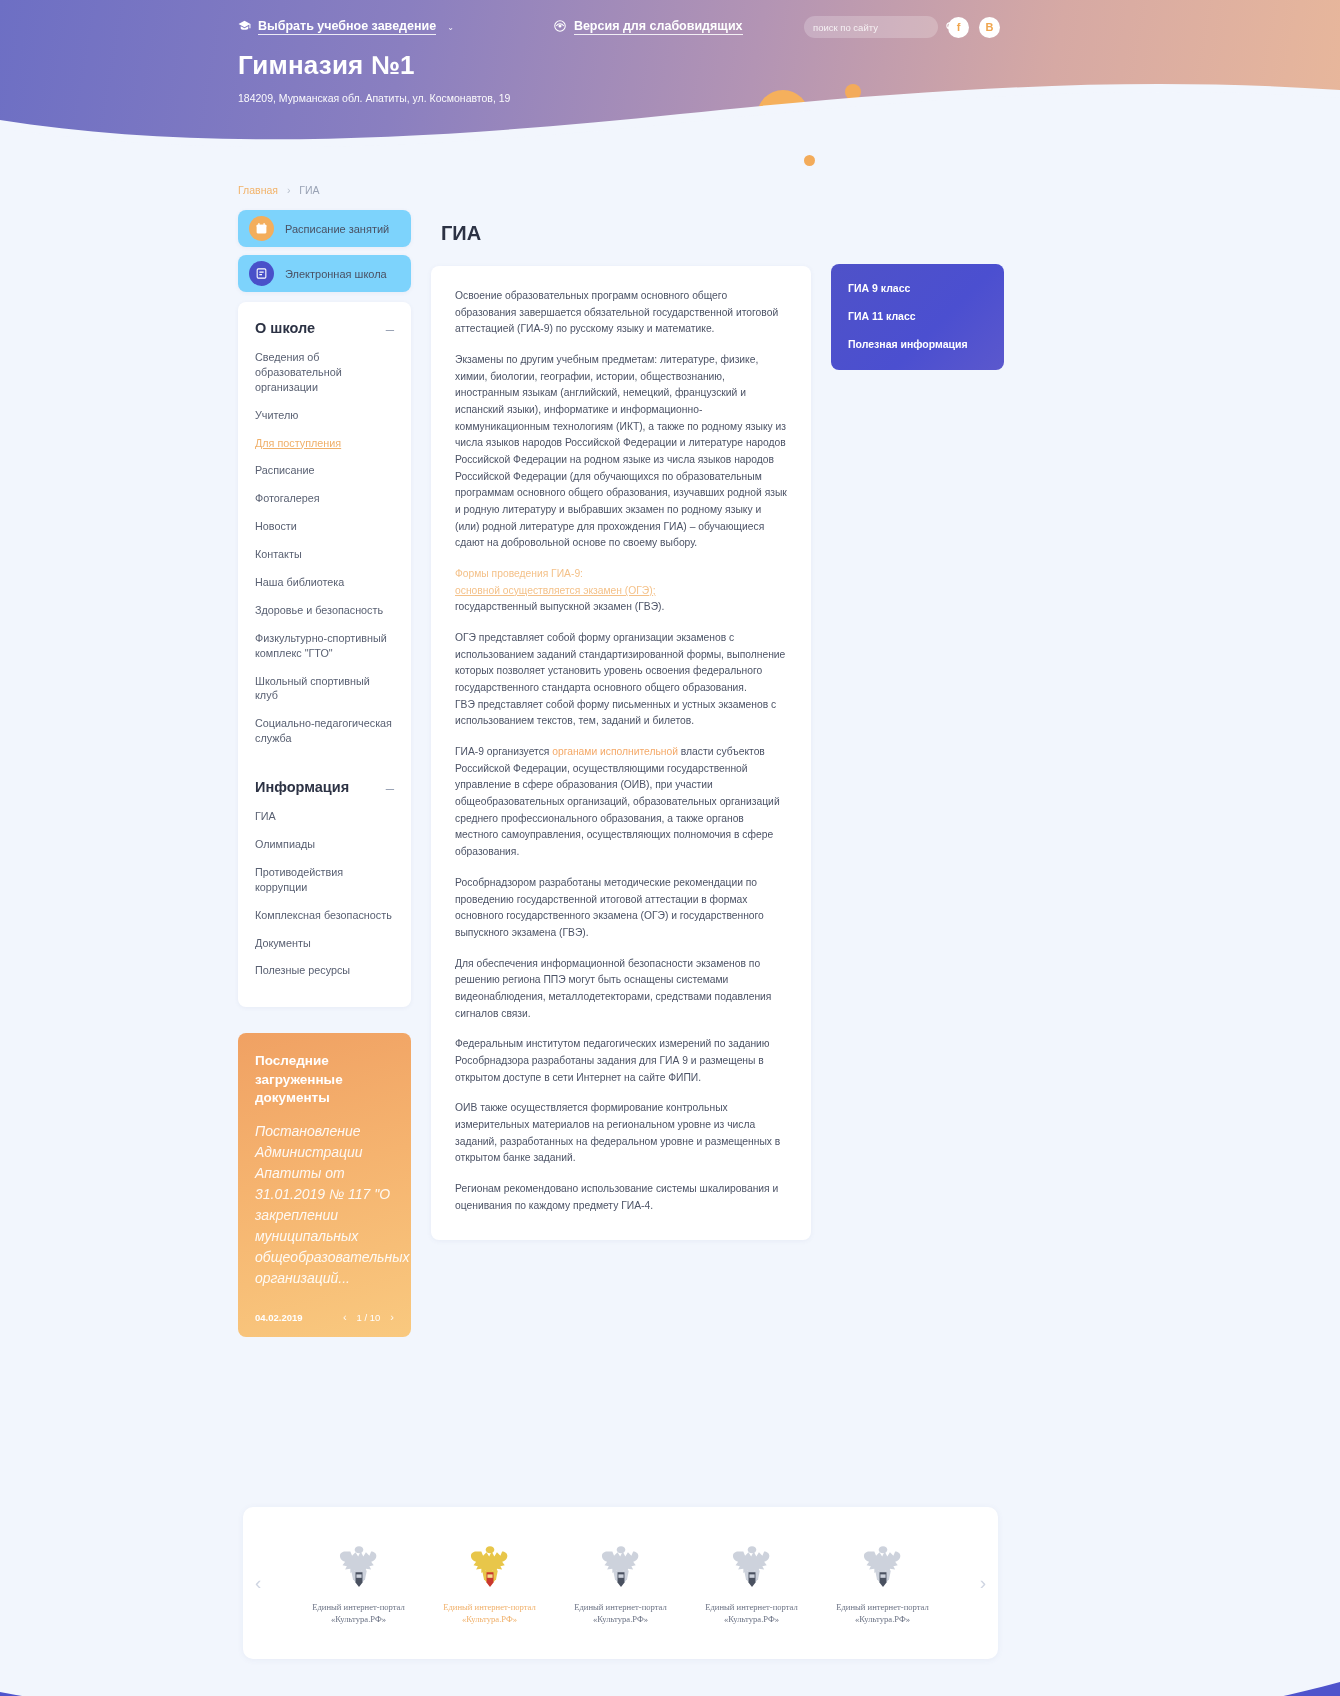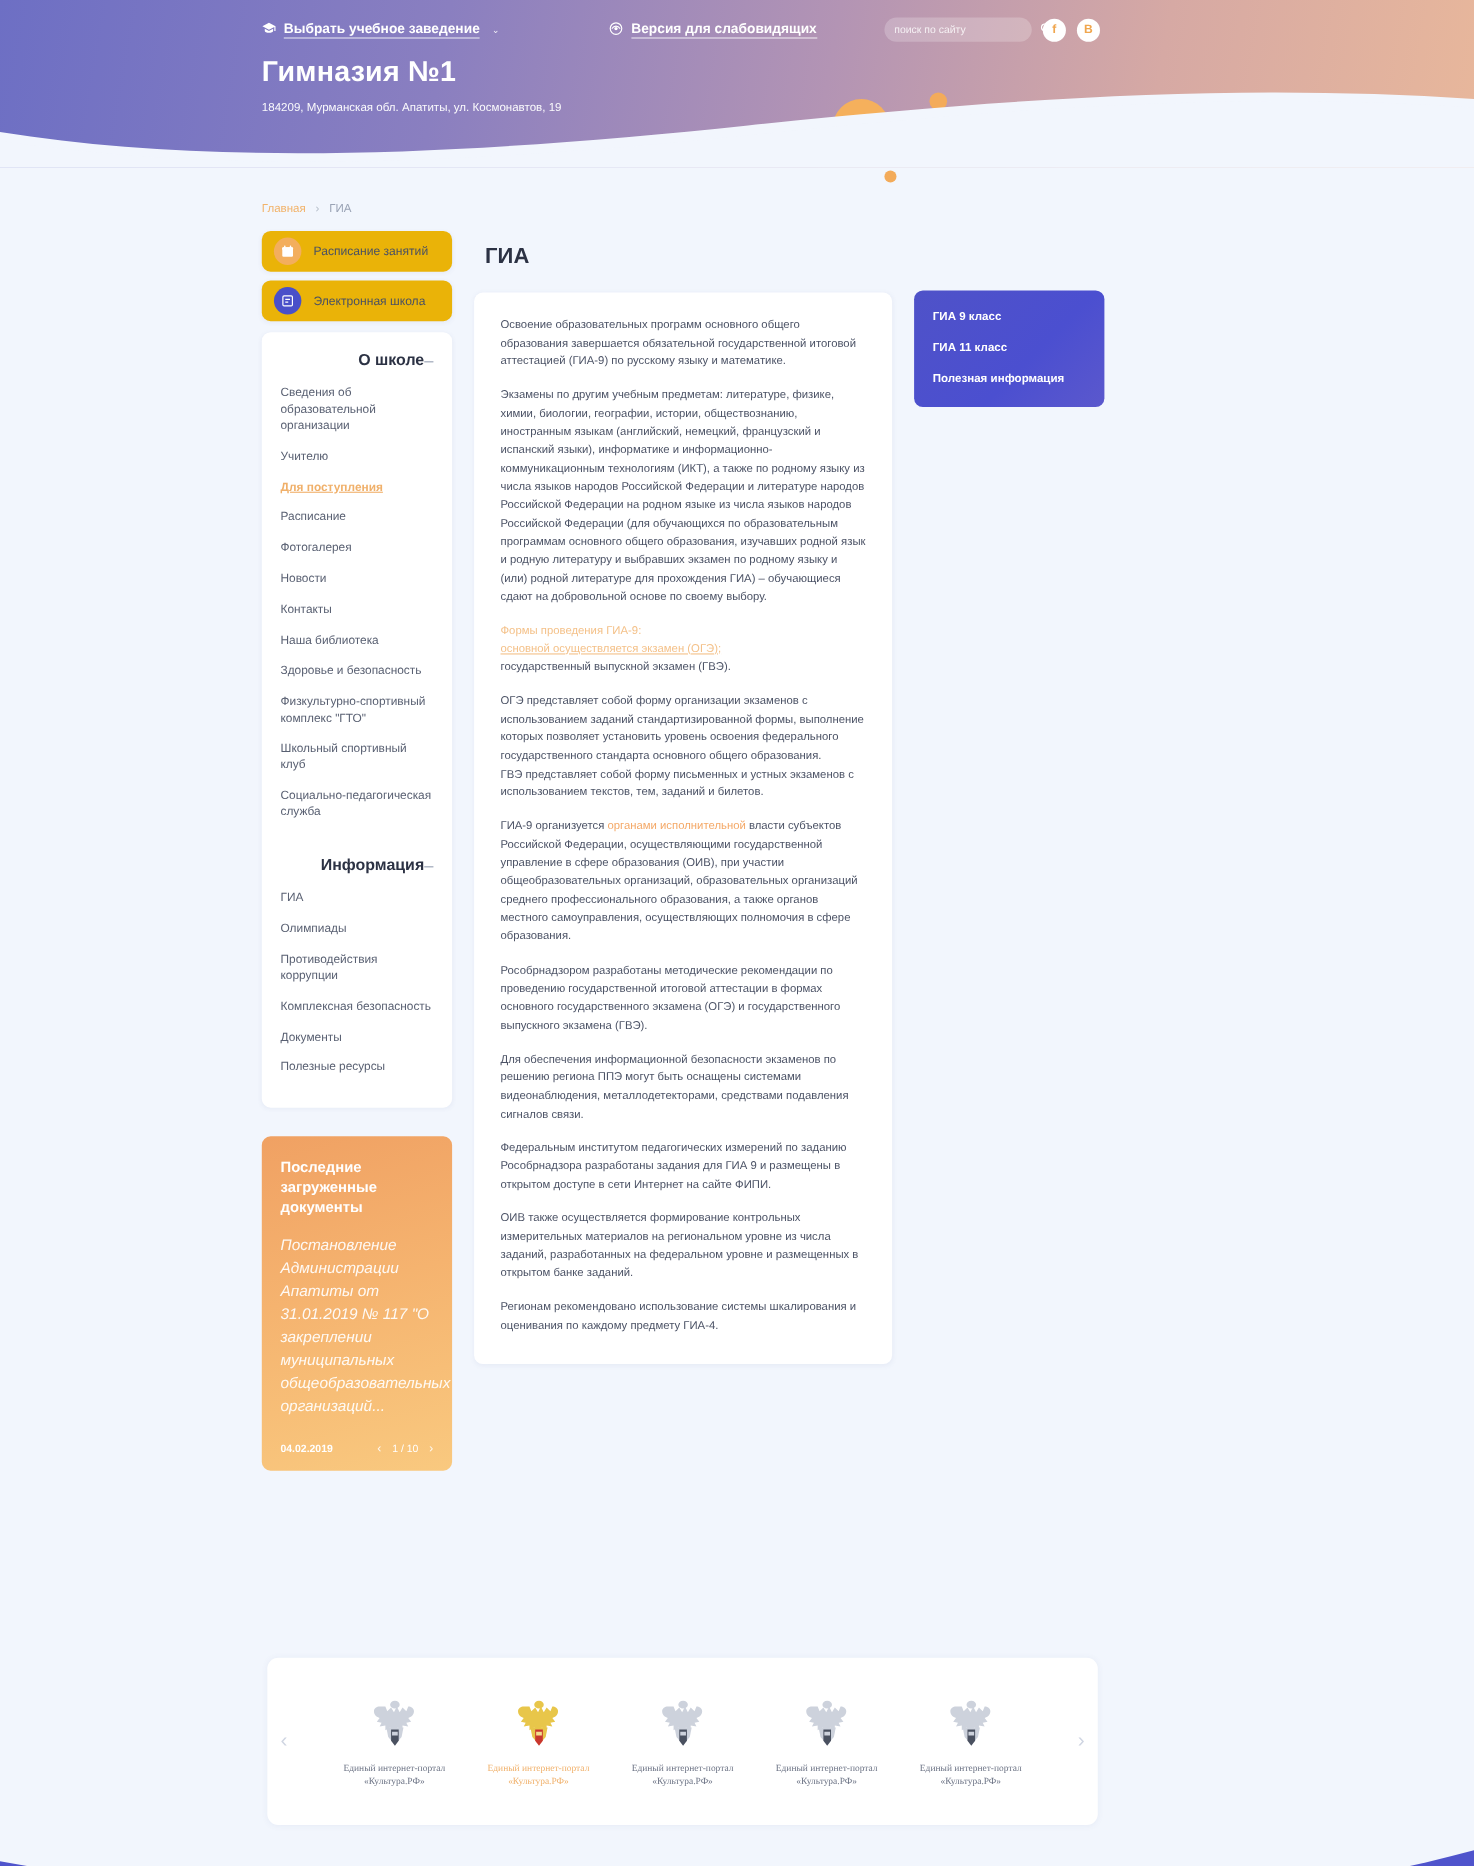--- a/index.html
+++ b/index.html
@@ -62,45 +62,45 @@
 
   .crumbs { margin: 32px 0 14px 238px; font-size: 10.5px; color: #9aa3b5; }
   .crumbs a { color: #f2b36a; text-decoration: none; }
   .crumbs .sep { margin: 0 6px; color: #b9c0cc; }
 
   .cols { display: flex; gap: 20px; margin-left: 238px; align-items: flex-start; }
 
   
   .sidebar { width: 173px; flex: 0 0 173px; }
   .side-btn {
-    background: #eab308; border-radius: 8px; height: 37px;
+    background: #7dd3fc; border-radius: 8px; height: 37px;
     display: flex; align-items: center; padding: 0 11px; gap: 11px;
     margin-bottom: 8px; box-shadow: 0 1px 4px rgba(80,100,150,.07);
   }
   .side-btn .ic { width: 25px; height: 25px; border-radius: 50%; flex: 0 0 25px;
                   display:flex; align-items:center; justify-content:center; }
   .ic-orange { background: #f3ae5d; }
   .ic-blue   { background: #4950c9; }
   .side-btn .tx { font-size: 11px; color: #4a5163; }
 
   .nav-card {
     background: #fff; border-radius: 8px; padding: 18px 0 16px 0;
     box-shadow: 0 1px 4px rgba(80,100,150,.07); margin-top: 10px;
   }
   .nav-head {
-    display: flex; align-items: center; justify-content: flex-end;
+    display: flex; align-items: center; justify-content: space-between;
     padding: 0 17px 0 17px; margin-bottom: 14px;
   }
   .nav-head h3 { font-size: 14.5px; color: #2c3244; font-weight: bold; }
   .nav-head .minus { color: #9aa3b5; font-size: 15px; line-height: 1; }
   .nav-sep { height: 20px; }
   .nav-list { list-style: none; }
   .nav-list li { padding: 0 17px; margin-bottom: 13px; }
   .nav-list a { font-size: 10.8px; color: #596072; text-decoration: none; line-height: 1.38; display: block; }
-  .nav-list a.active { color: #f0b06a; text-decoration: underline; font-weight: bold; }
+  .nav-list a.active { color: #f0b06a; text-decoration: underline; }
 
   
   .docs {
     margin-top: 26px; border-radius: 8px; padding: 19px 17px 14px 17px;
     background: linear-gradient(165deg, #f0a163 0%, #f5b36f 45%, #f9c97f 100%);
     color: #fff;
   }
   .docs h4 { font-size: 13.5px; line-height: 1.35; font-weight: bold; margin-bottom: 14px; }
   .docs p { font-size: 14px; font-style: italic; line-height: 1.5; color: rgba(255,255,255,.92); }
   .docs-foot { display: flex; align-items: center; margin-top: 22px; }

